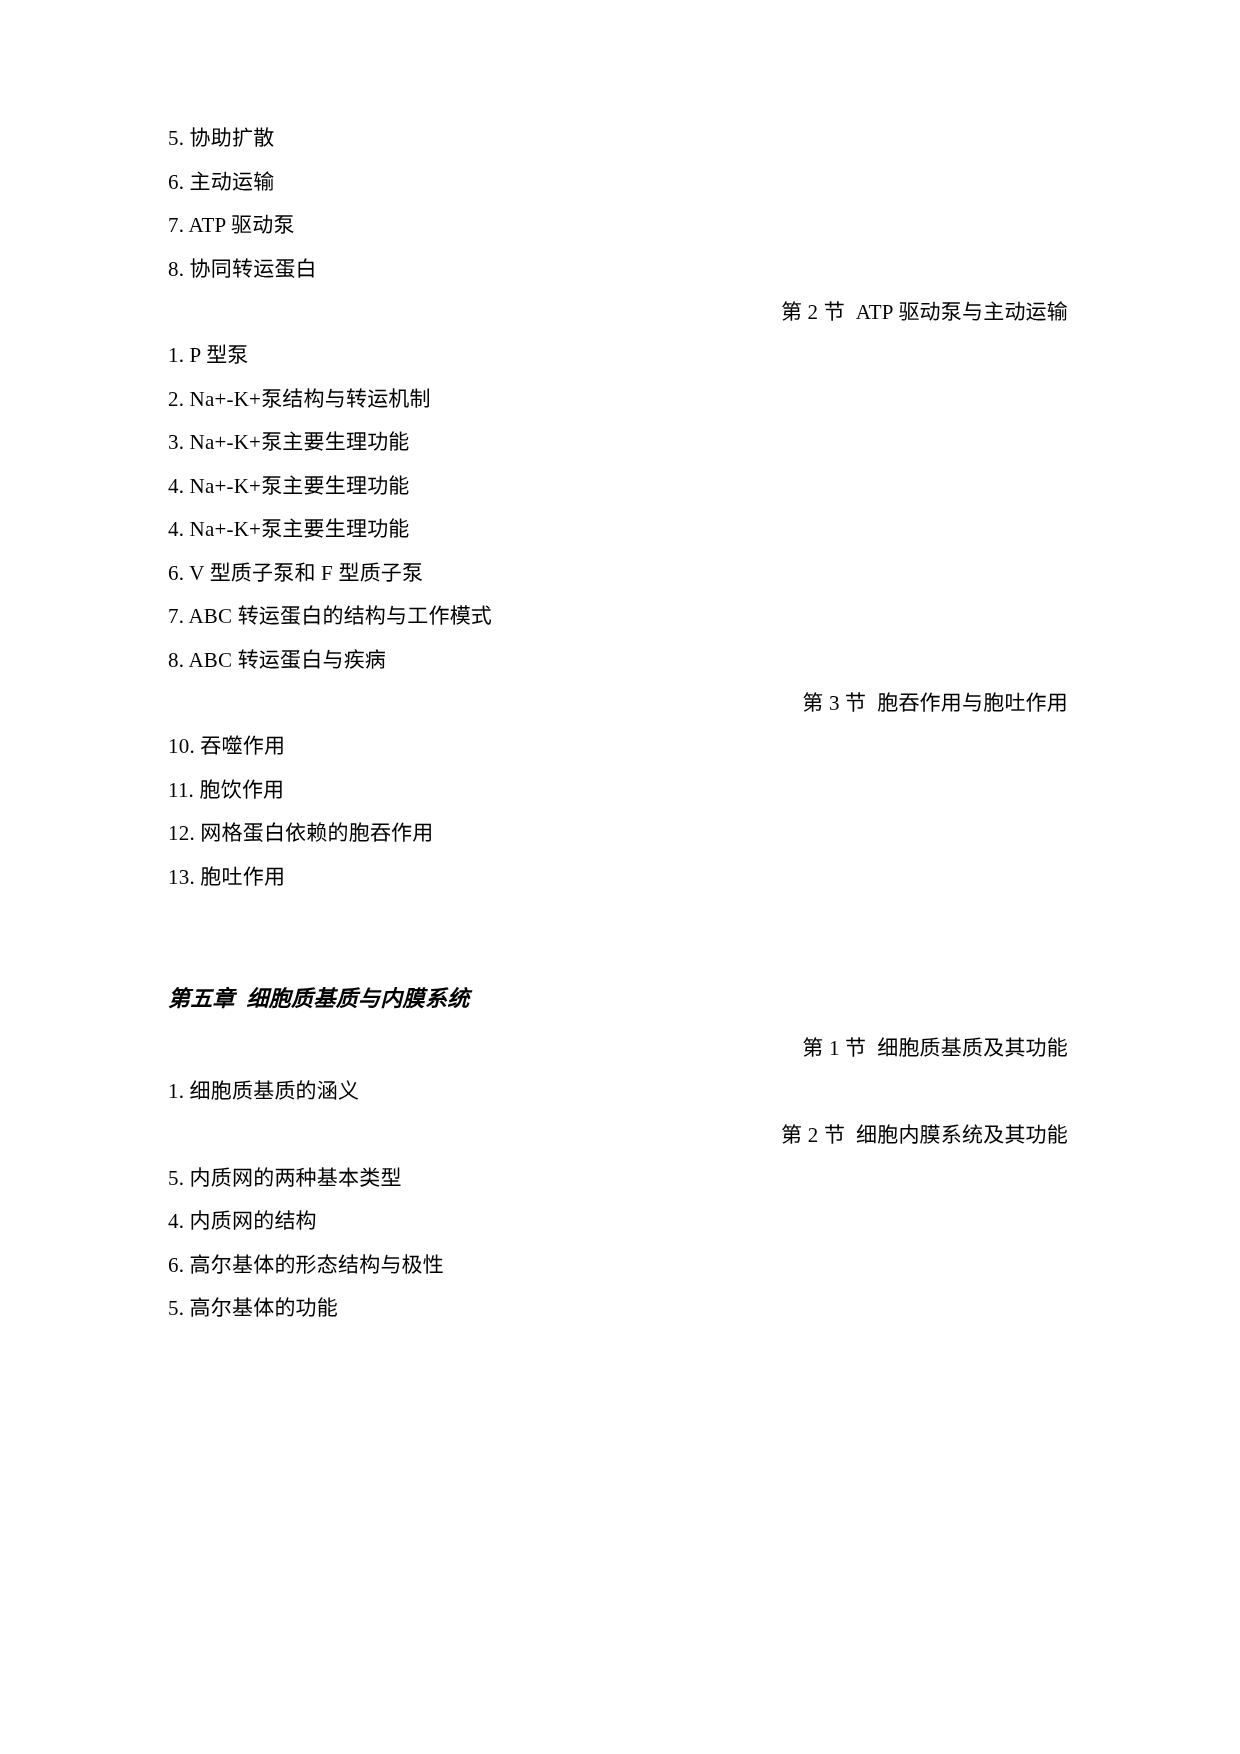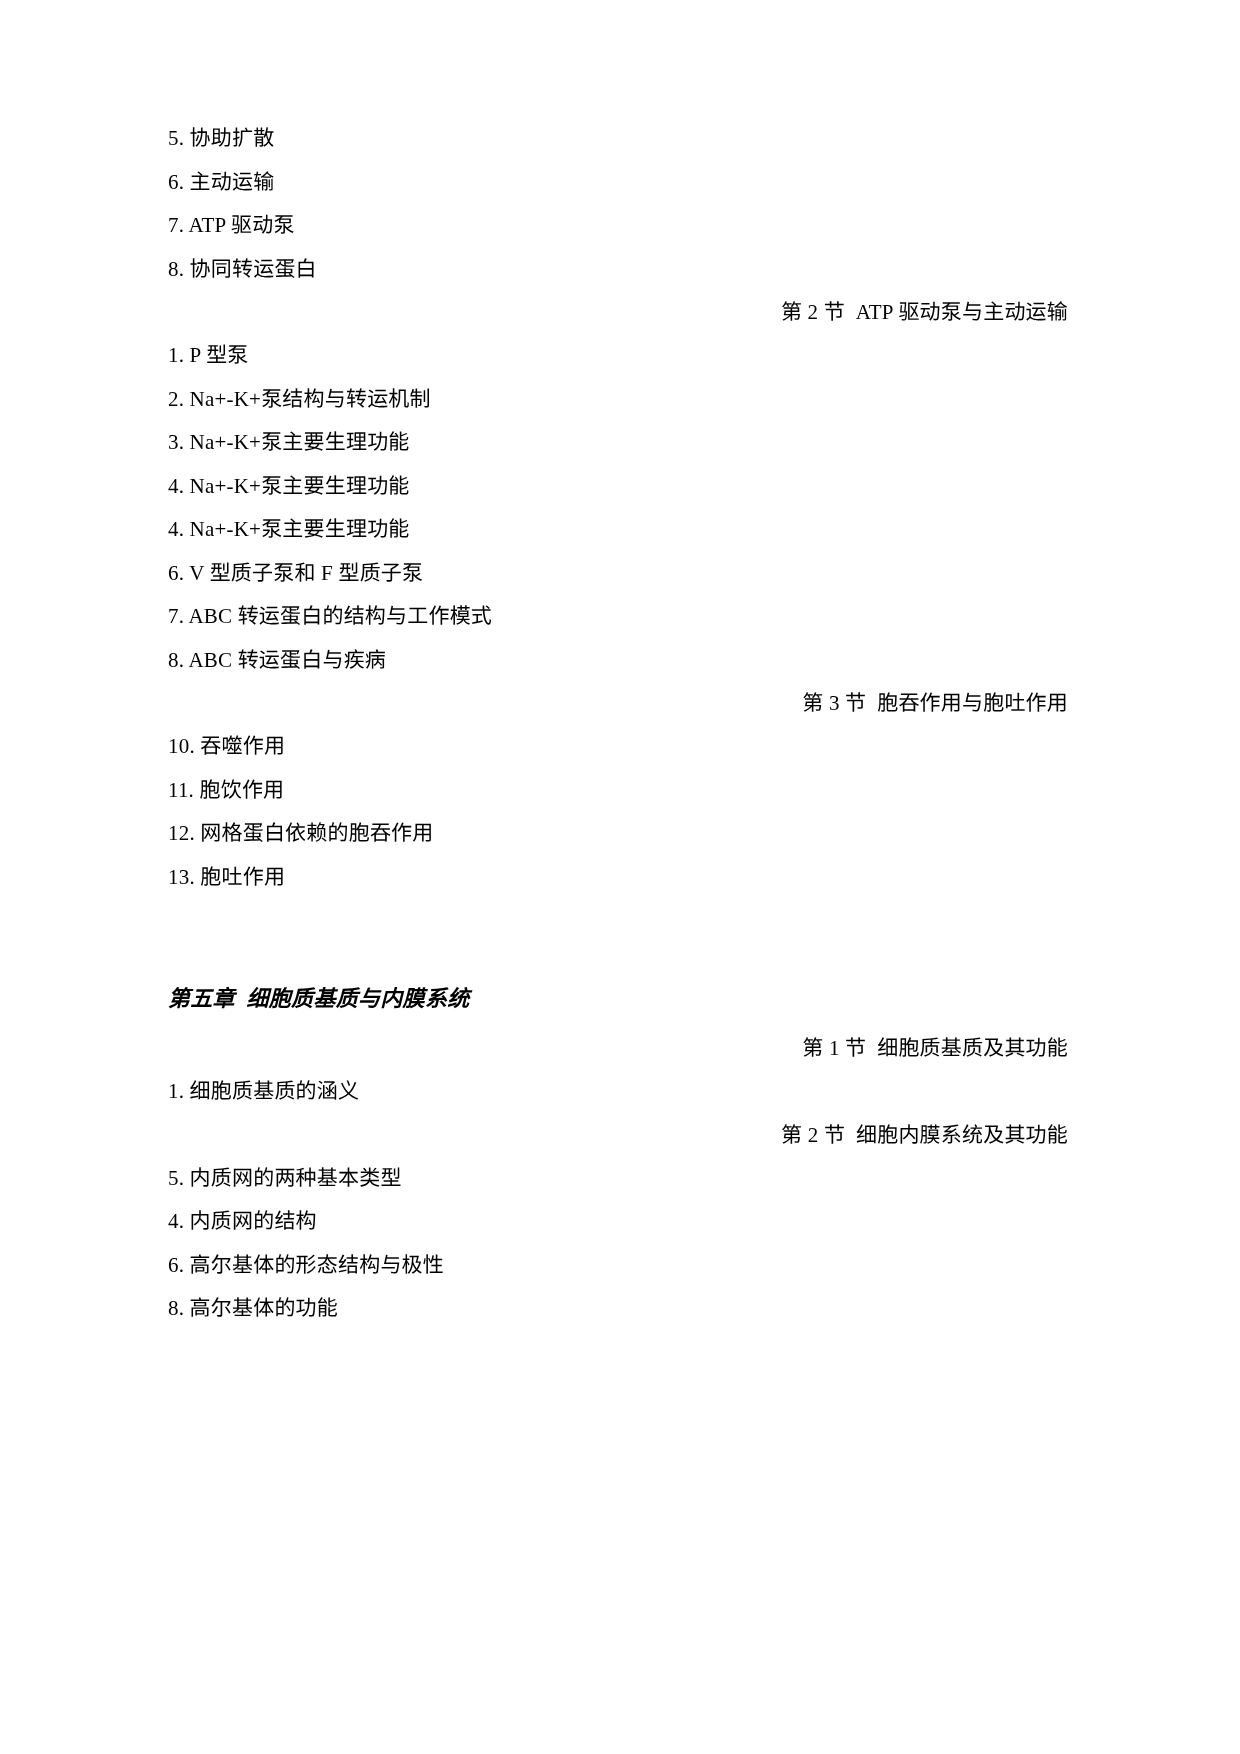--- a/index.html
+++ b/index.html
@@ -74,16 +74,16 @@
 
     <div class="gap"></div>
 
     <p class="chapter-title">第五章  细胞质基质与内膜系统</p>
     <p class="line section">第 1 节  细胞质基质及其功能</p>
     <p class="line">1. 细胞质基质的涵义</p>
     <p class="line section">第 2 节  细胞内膜系统及其功能</p>
     <p class="line">5. 内质网的两种基本类型</p>
     <p class="line">4. 内质网的结构</p>
     <p class="line">6. 高尔基体的形态结构与极性</p>
-    <p class="line">8. 高尔基体的功能</p>
+    <p class="line">5. 高尔基体的功能</p>
 
   </div>
 </div>
 
 </body></html>

